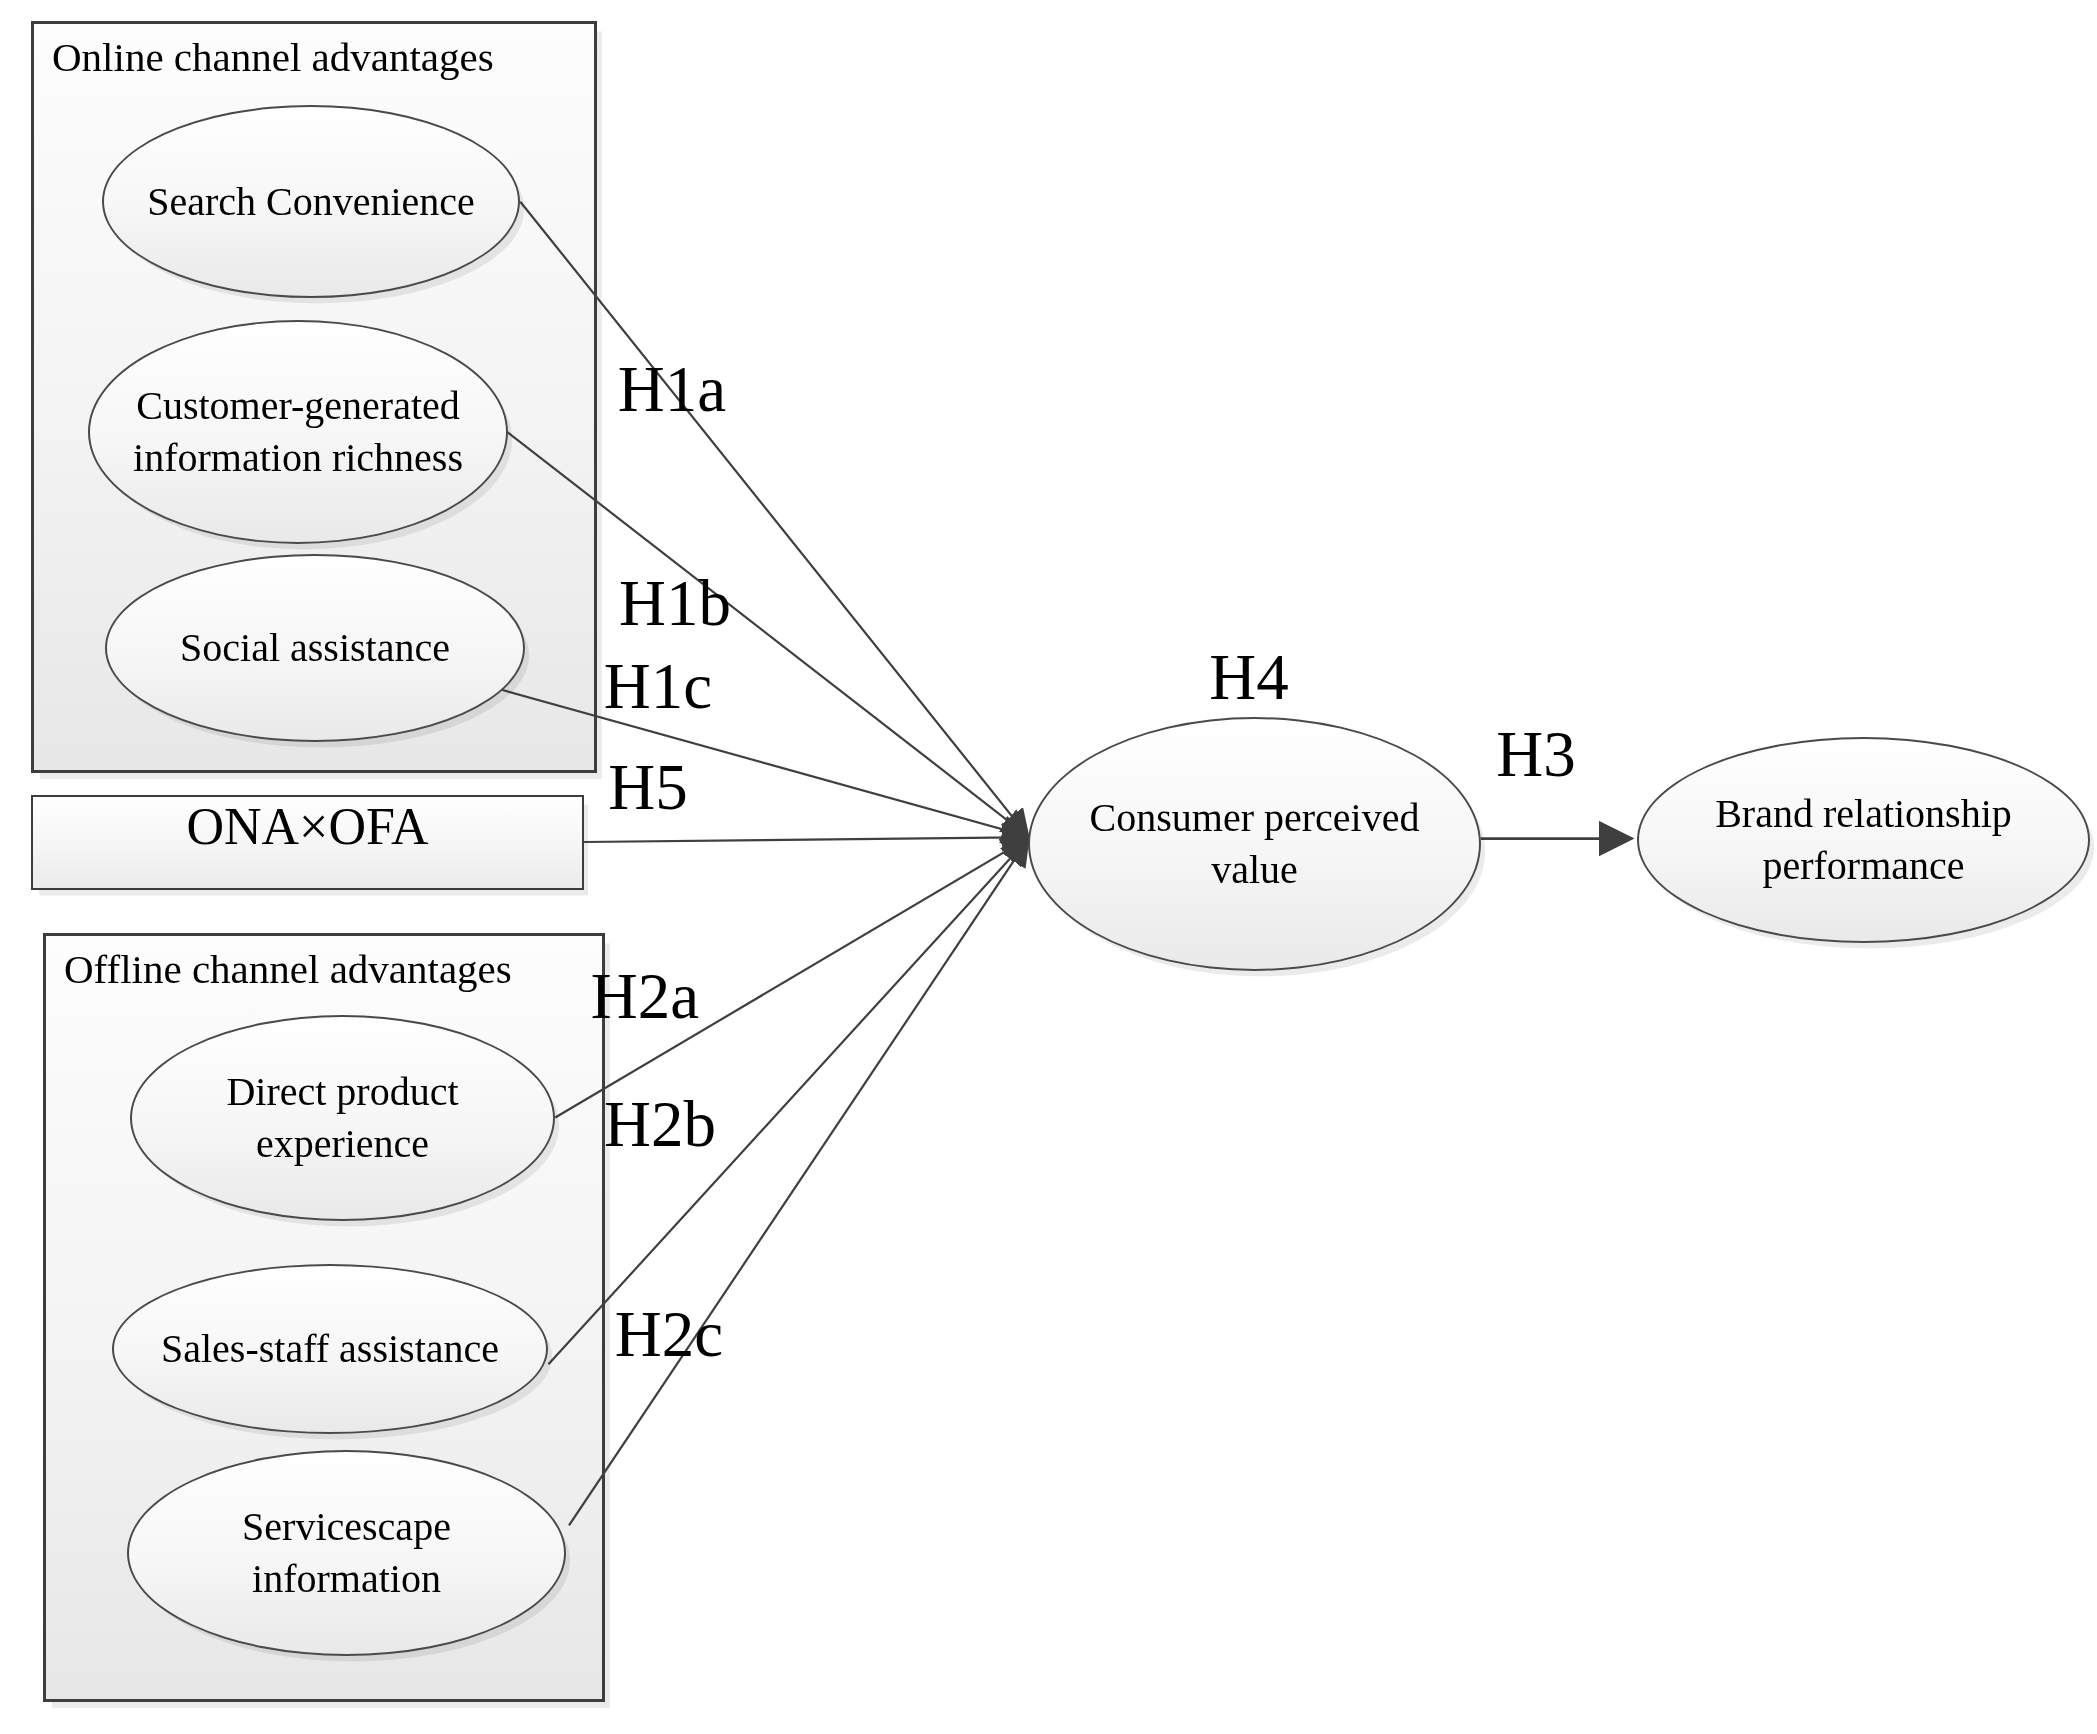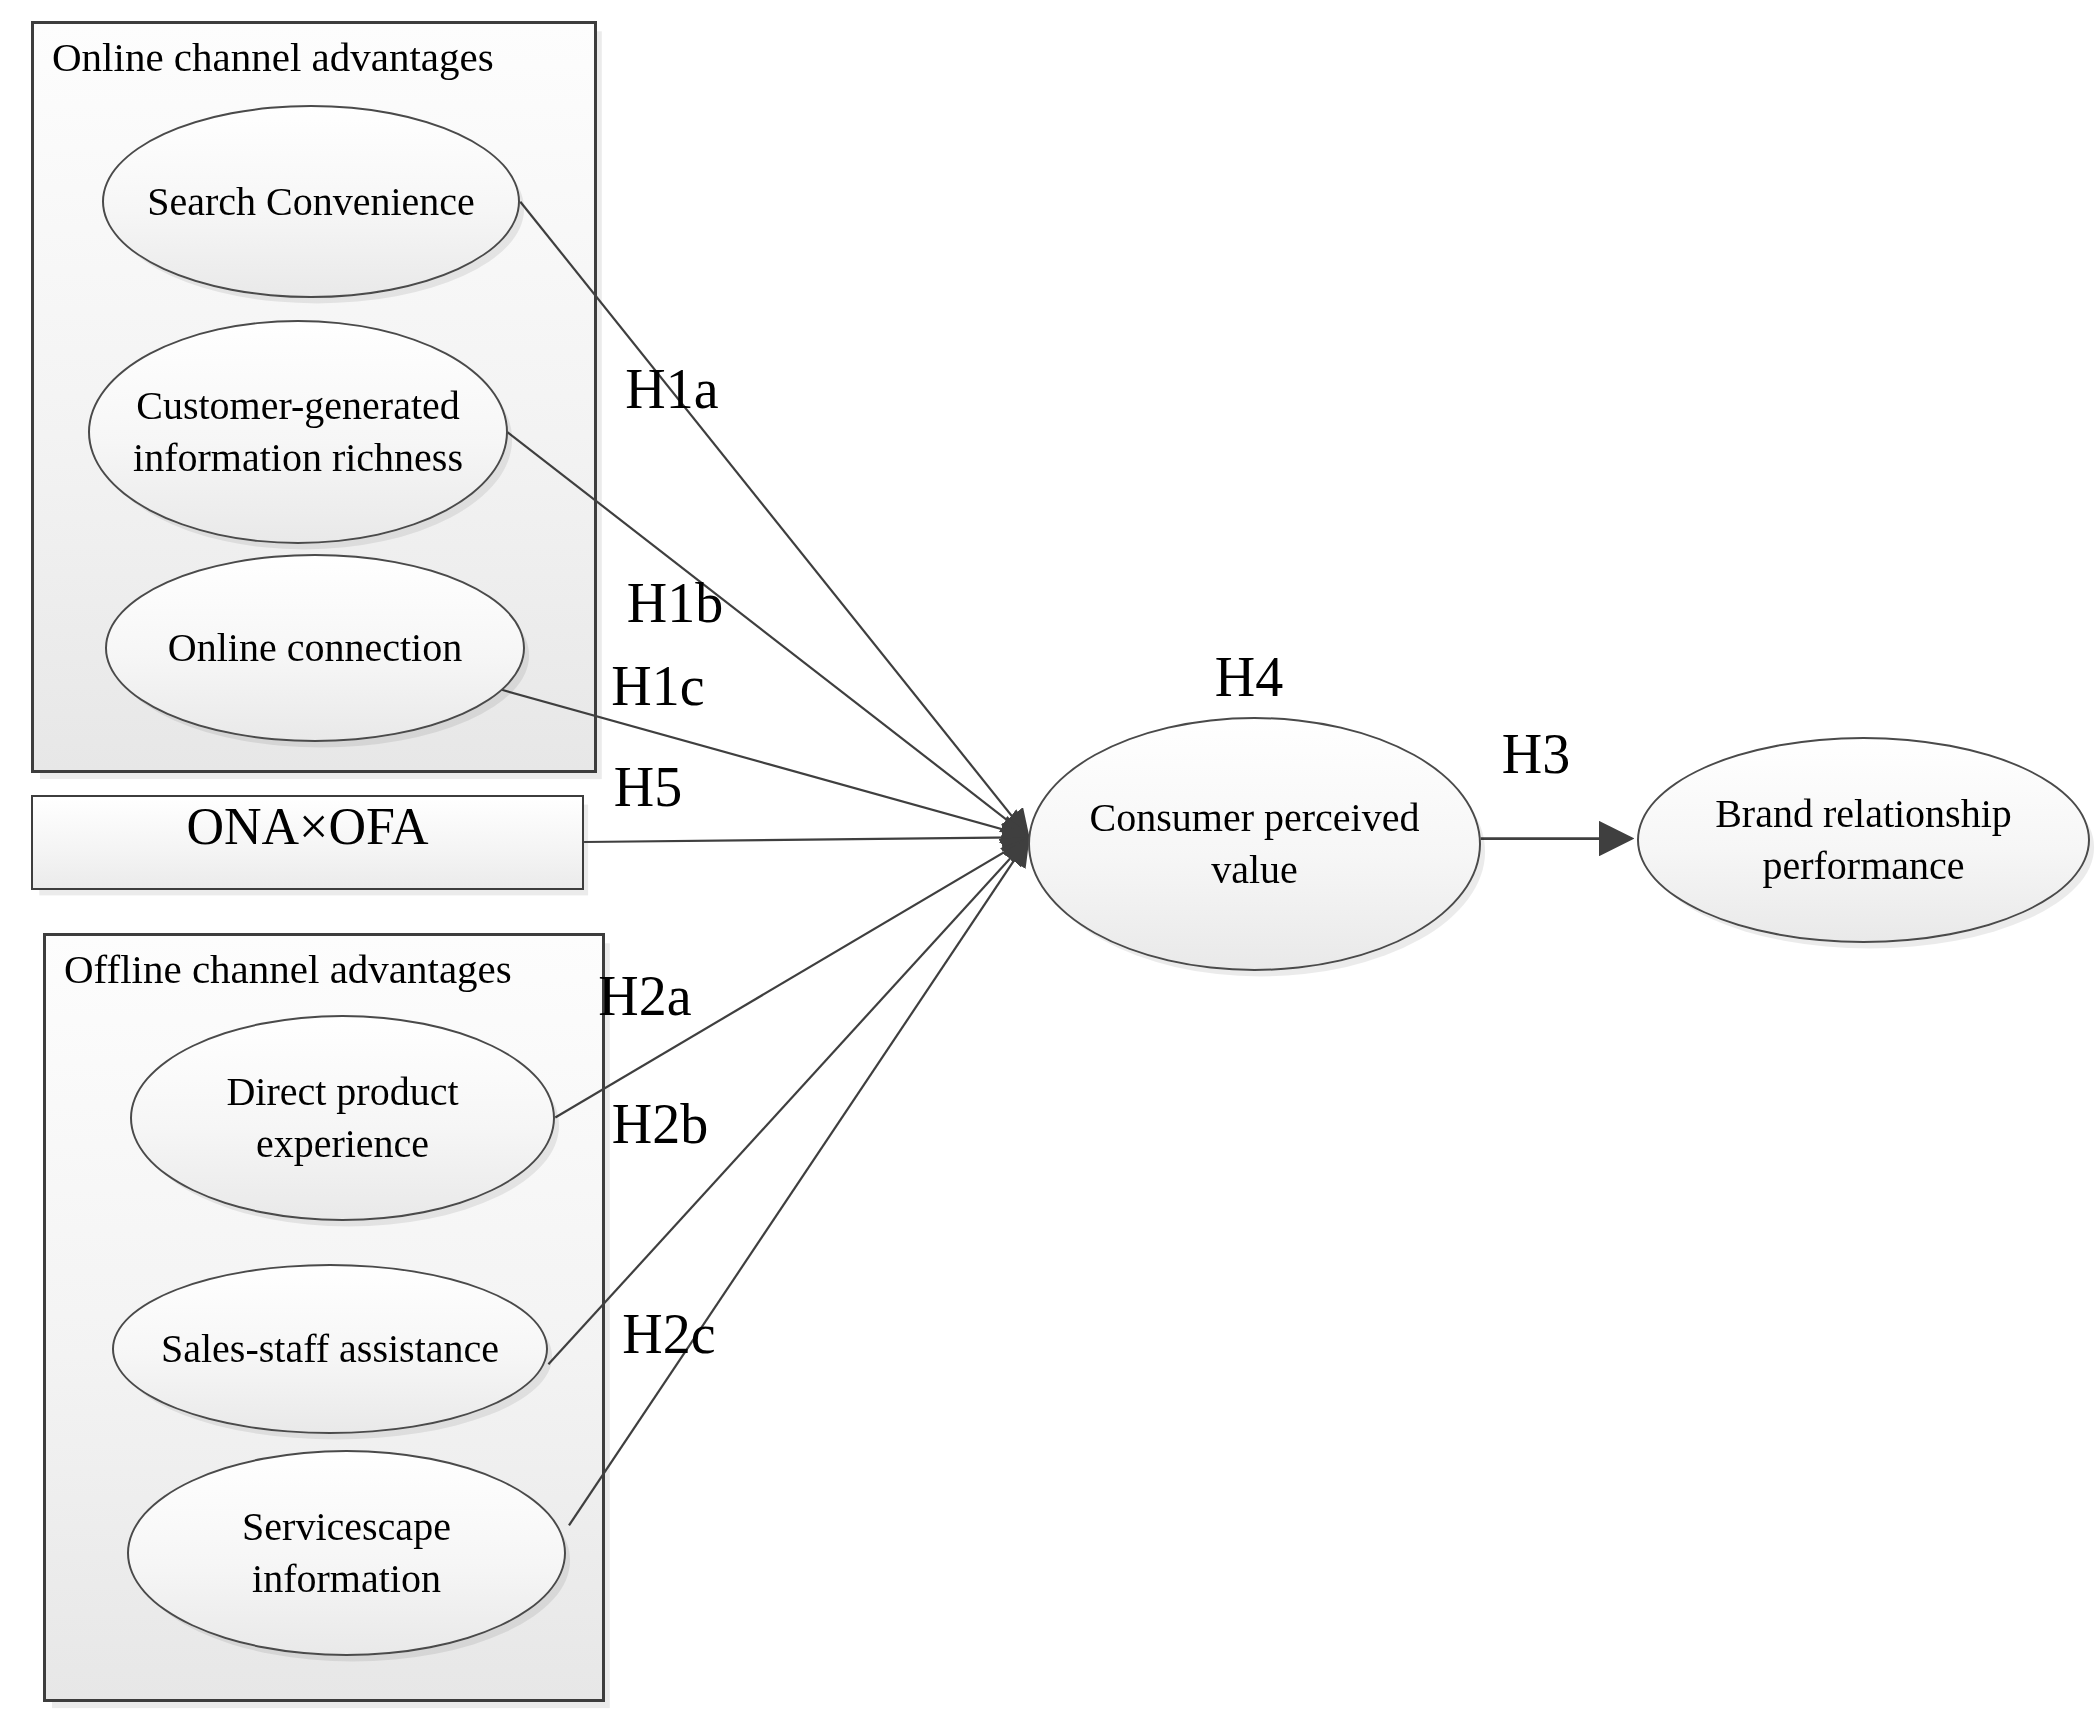--- a/index.html
+++ b/index.html
@@ -78,21 +78,21 @@
     font-size: 40px;
     line-height: 1.3;
     z-index: 3;
   }
   .elabel { display: block; }
 
   
   .hlabel {
     position: absolute;
     transform: translate(-50%, -50%);
-    font-size: 56px;
+    font-size: 65px;
     white-space: nowrap;
     z-index: 4;
     color: #000000;
   }
 </style>
 </head>
 <body>
 
 <div class="canvas">
 
@@ -124,21 +124,21 @@
     <line x1="2160" y1="1223" x2="2380" y2="1223" stroke="#3f3f3f" stroke-width="4" marker-end="url(#ah)"></line>
   </svg>
 
   <div class="ellipse" style="left:102px; top:105px; width:418px; height:193px;align-items:center;">
     <span class="elabel">Search Convenience</span>
   </div>
   <div class="ellipse" style="left:88px; top:320px; width:420px; height:224px;">
     <span class="elabel" style="max-width:384px;">Customer-generated information richness</span>
   </div>
   <div class="ellipse" style="left:105px; top:554px; width:420px; height:188px;">
-    <span class="elabel">Online connection</span>
+    <span class="elabel">Social assistance</span>
   </div>
 
   <div class="ellipse" style="left:130px; top:1015px; width:425px; height:206px;">
     <span class="elabel" style="max-width:357px;">Direct product experience</span>
   </div>
   <div class="ellipse" style="left:112px; top:1264px; width:436px; height:170px;">
     <span class="elabel">Sales-staff assistance</span>
   </div>
   <div class="ellipse" style="left:127px; top:1450px; width:439px; height:206px;">
     <span class="elabel" style="max-width:329px;">Servicescape information</span>

